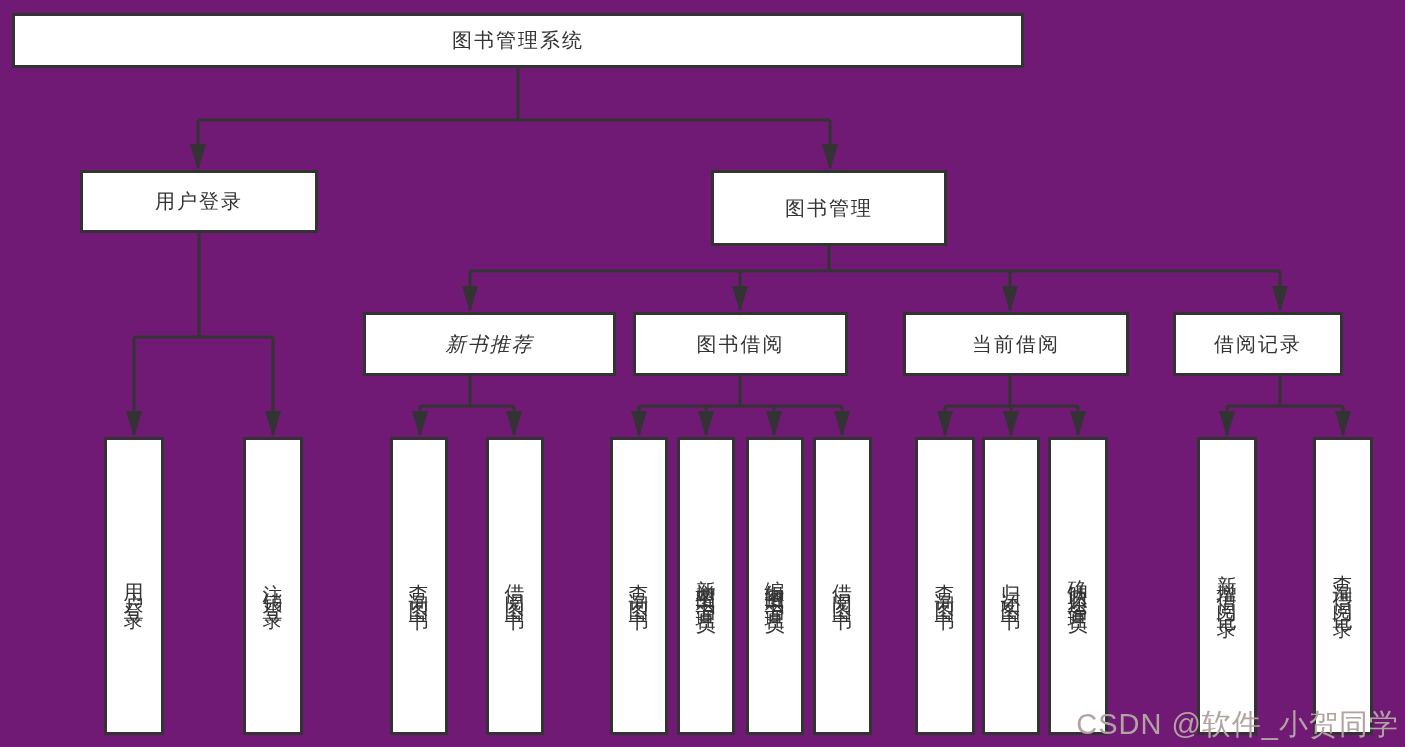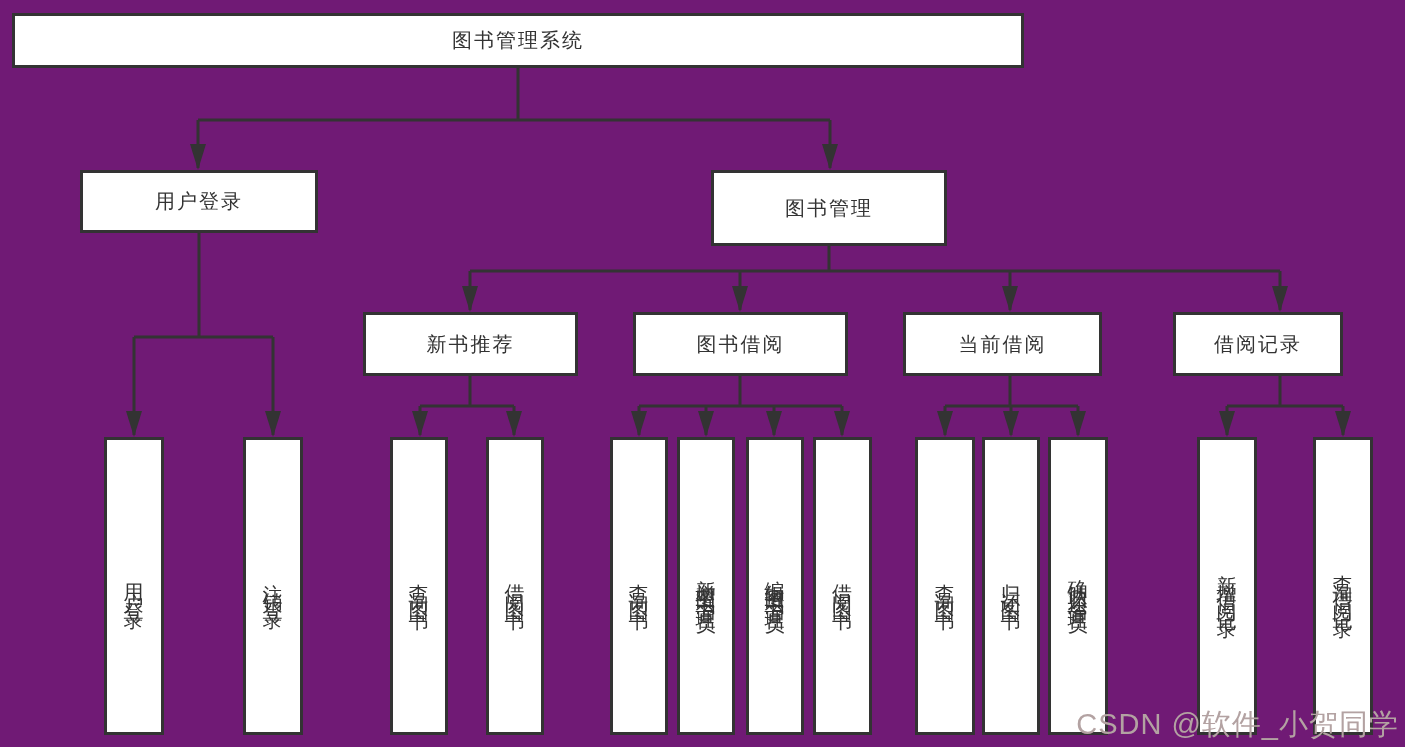--- a/index.html
+++ b/index.html
@@ -94,23 +94,23 @@
       <polygon points="1219,411 1235,411 1227,437"></polygon>
       <polygon points="1335,411 1351,411 1343,437"></polygon>
     </g>
   </svg>
 
   <div class="node" style="left:12px; top:13px; width:1012px; height:55px;">图书管理系统</div>
 
   <div class="node" style="left:80px; top:170px; width:238px; height:63px;">用户登录</div>
   <div class="node" style="left:711px; top:170px; width:236px; height:76px;">图书管理</div>
 
-  <div class="node" style="left:363px; top:312px; width:215px; height:64px;">新书推荐</div>
+  <div class="node" style="left:363px; top:312px; width:253px; height:64px;font-style:italic;">新书推荐</div>
   <div class="node" style="left:633px; top:312px; width:215px; height:64px;text-align:right;">图书借阅</div>
-  <div class="node" style="left:903px; top:312px; width:199px; height:64px;">当前借阅</div>
+  <div class="node" style="left:903px; top:312px; width:226px; height:64px;">当前借阅</div>
   <div class="node" style="left:1173px; top:312px; width:170px; height:64px;">借阅记录</div>
 
   <div class="vnode" style="left:104px; width:60px;">用户登录</div>
   <div class="vnode" style="left:243px; width:60px;">注销登录</div>
 
   <div class="vnode" style="left:390px; width:58px;">查询图书</div>
   <div class="vnode" style="left:486px; width:58px;">借阅图书</div>
 
   <div class="vnode" style="left:610px; width:58px;">查询图书</div>
   <div class="vnode long" style="left:677px; width:58px;">新增图书（管理员）</div>

